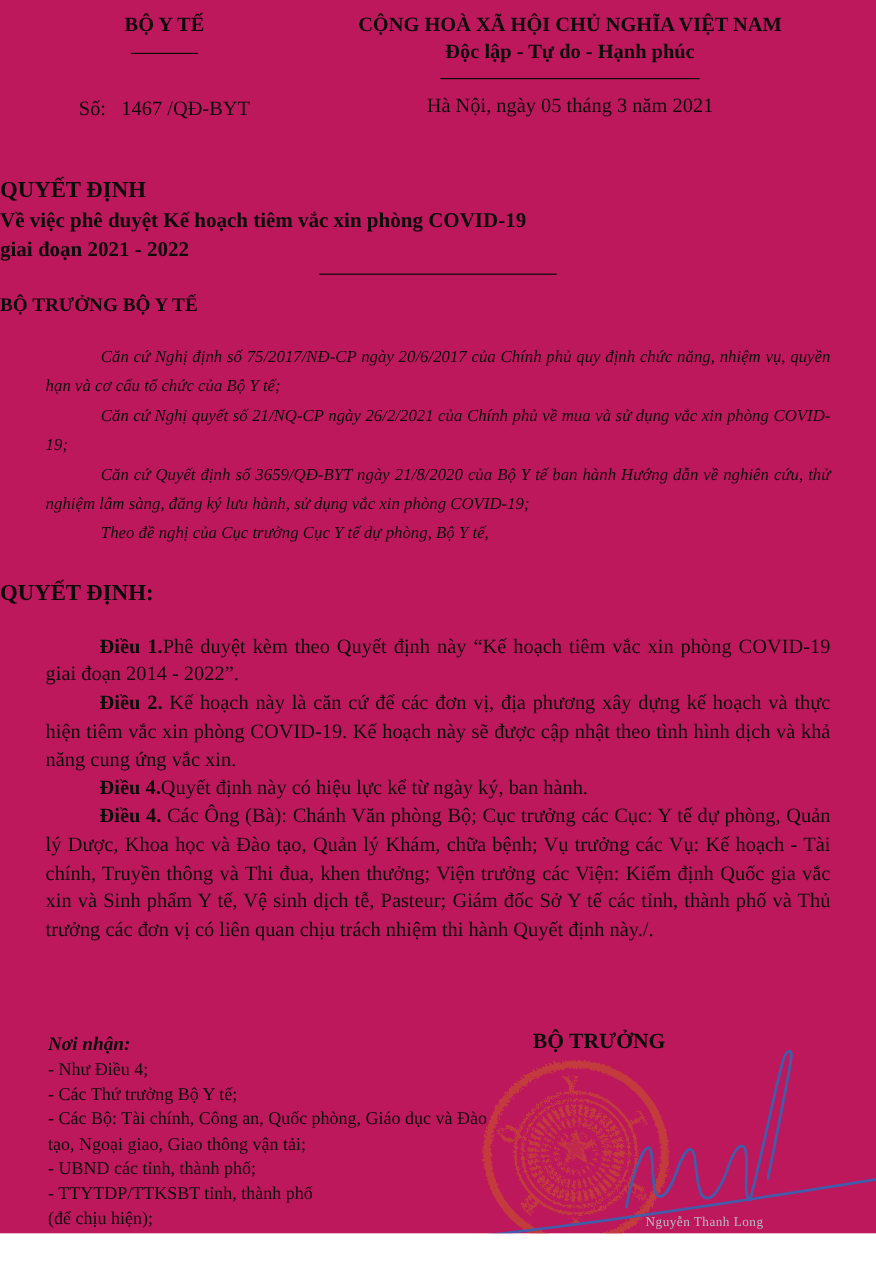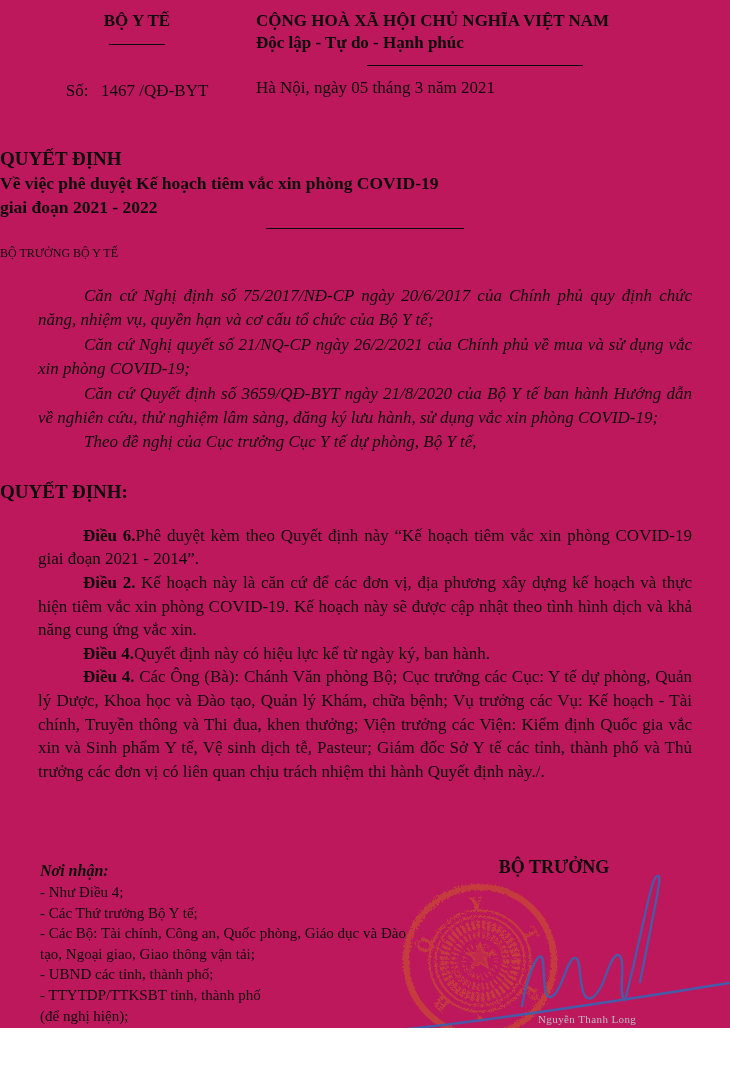--- a/index.html
+++ b/index.html
@@ -7,54 +7,54 @@
     position:relative;
     width:730px;height:1028px;
     background:#be185d;
     color:#0b0b0b;
     font-family:"Liberation Serif", "DejaVu Serif", serif;
     overflow:hidden;
   }
   
   .header{display:flex;padding:10px 18px 0 18px;}
   .h-left{width:238px;text-align:center;}
-  .h-right{width:438px;}
+  .h-right{width:438px;text-align:center;}
   .org-name{font-weight:bold;font-size:17px;line-height:21px;}
   .h-rule-small{width:56px;border-top:1.6px solid #0b0b0b;margin:13px auto 0 auto;}
   .doc-number{font-size:17px;margin-top:36px;white-space:pre;}
   .nat1{font-weight:bold;font-size:17px;line-height:21px;}
   .nat2{font-weight:bold;font-size:17px;line-height:22px;margin-top:1px;}
   .h-rule-big{width:216px;border-top:1.6px solid #0b0b0b;margin:11px auto 0 auto;}
   .place-date{font-size:17px;margin-top:12px;}
   
   .title-block{text-align:left;margin-top:46px;}
   .title-main{font-weight:bold;font-size:19px;line-height:24px;}
   .title-sub{font-weight:bold;font-size:17.5px;line-height:24px;}
   .title-rule{width:198px;border-top:1.7px solid #0b0b0b;margin:9px auto 0 auto;}
-  .issuer{font-weight:normal;font-size:12px;margin-top:17px;}
+  .issuer{font-weight:bold;font-size:16px;margin-top:17px;}
   
   .recitals{margin:23px 38px 0 38px;}
   .recital{
     margin:0;text-indent:46px;text-align:justify;
-    font-style:italic;font-size:17px;line-height:24.4px;
+    font-style:italic;font-size:14px;line-height:24.4px;
   }
   .decision-heading{text-align:left;font-weight:bold;font-size:19px;margin-top:26px;}
   .articles{margin:21px 38px 0 38px;}
   .article{
     margin:0;text-indent:45px;text-align:justify;
     font-size:17px;line-height:23.6px;
   }
   .article b{font-weight:bold;}
   
   .recipients{position:absolute;left:40px;top:860px;width:368px;}
   .recipients-heading{font-weight:bold;font-style:italic;font-size:16px;line-height:22px;}
   .recipient-line{font-size:15px;line-height:20.6px;}
   .sig-title{
     position:absolute;left:444px;top:857px;width:220px;
-    text-align:center;font-weight:bold;font-size:18px;
+    text-align:left;font-weight:bold;font-size:18px;
   }
   .ghost-name{
     position:absolute;left:538px;top:1013px;
     font-size:11px;color:#b9bdc4;letter-spacing:.4px;
     filter:blur(.4px);
   }
   .signer-name{
     position:absolute;left:428px;top:1031px;width:240px;
     text-align:center;font-weight:bold;font-size:21px;
   }
@@ -105,34 +105,34 @@
   <div class="recitals">
     <p class="recital">Căn cứ Nghị định số 75/2017/NĐ-CP ngày 20/6/2017 của Chính phủ quy định chức năng, nhiệm vụ, quyền hạn và cơ cấu tổ chức của Bộ Y tế;</p>
     <p class="recital">Căn cứ Nghị quyết số 21/NQ-CP ngày 26/2/2021 của Chính phủ về mua và sử dụng vắc xin phòng COVID-19;</p>
     <p class="recital">Căn cứ Quyết định số 3659/QĐ-BYT ngày 21/8/2020 của Bộ Y tế ban hành Hướng dẫn về nghiên cứu, thử nghiệm lâm sàng, đăng ký lưu hành, sử dụng vắc xin phòng COVID-19;</p>
     <p class="recital">Theo đề nghị của Cục trưởng Cục Y tế dự phòng, Bộ Y tế,</p>
   </div>
 
   <div class="decision-heading">QUYẾT ĐỊNH:</div>
 
   <div class="articles">
-    <p class="article"><b>Điều 6.</b><span>Phê duyệt kèm theo Quyết định này “Kế hoạch tiêm vắc xin phòng COVID-19 giai đoạn 2021 - 2014”.</span></p>
+    <p class="article"><b>Điều 1.</b><span>Phê duyệt kèm theo Quyết định này “Kế hoạch tiêm vắc xin phòng COVID-19 giai đoạn 2014 - 2022”.</span></p>
     <p class="article"><b>Điều 2.</b><span> Kế hoạch này là căn cứ để các đơn vị, địa phương xây dựng kế hoạch và thực hiện tiêm vắc xin phòng COVID-19. Kế hoạch này sẽ được cập nhật theo tình hình dịch và khả năng cung ứng vắc xin.</span></p>
     <p class="article"><b>Điều 4.</b><span>Quyết định này có hiệu lực kể từ ngày ký, ban hành.</span></p>
     <p class="article"><b>Điều 4.</b><span> Các Ông (Bà): Chánh Văn phòng Bộ; Cục trưởng các Cục: Y tế dự phòng, Quản lý Dược, Khoa học và Đào tạo, Quản lý Khám, chữa bệnh; Vụ trưởng các Vụ: Kế hoạch - Tài chính, Truyền thông và Thi đua, khen thưởng; Viện trưởng các Viện: Kiểm định Quốc gia vắc xin và Sinh phẩm Y tế, Vệ sinh dịch tễ, Pasteur; Giám đốc Sở Y tế các tỉnh, thành phố và Thủ trưởng các đơn vị có liên quan chịu trách nhiệm thi hành Quyết định này./.</span></p>
   </div>
 
   <div class="recipients">
     <div class="recipients-heading">Nơi nhận:</div>
     <div class="recipient-line">- Như Điều 4;</div>
     <div class="recipient-line">- Các Thứ trưởng Bộ Y tế;</div>
     <div class="recipient-line">- Các Bộ: Tài chính, Công an, Quốc phòng, Giáo dục và Đào tạo, Ngoại giao, Giao thông vận tải;</div>
     <div class="recipient-line">- UBND các tỉnh, thành phố;</div>
     <div class="recipient-line">- TTYTDP/TTKSBT tỉnh, thành phố</div>
-    <div class="recipient-line"> (để nghị hiện);</div>
+    <div class="recipient-line"> (để chịu hiện);</div>
     <div class="recipient-line">- Lưu: VT, DP.</div>
   </div>
 
   <div class="sig-title">BỘ TRƯỞNG</div>
   <div class="ghost-name">Nguyễn Thanh Long</div>
   <div class="signer-name">Nguyễn Thanh Long</div>
 
   <svg class="overlay" viewBox="0 0 730 1072" aria-hidden="true">
     <defs>
       <filter id="grain" x="-25%" y="-25%" width="150%" height="150%">

